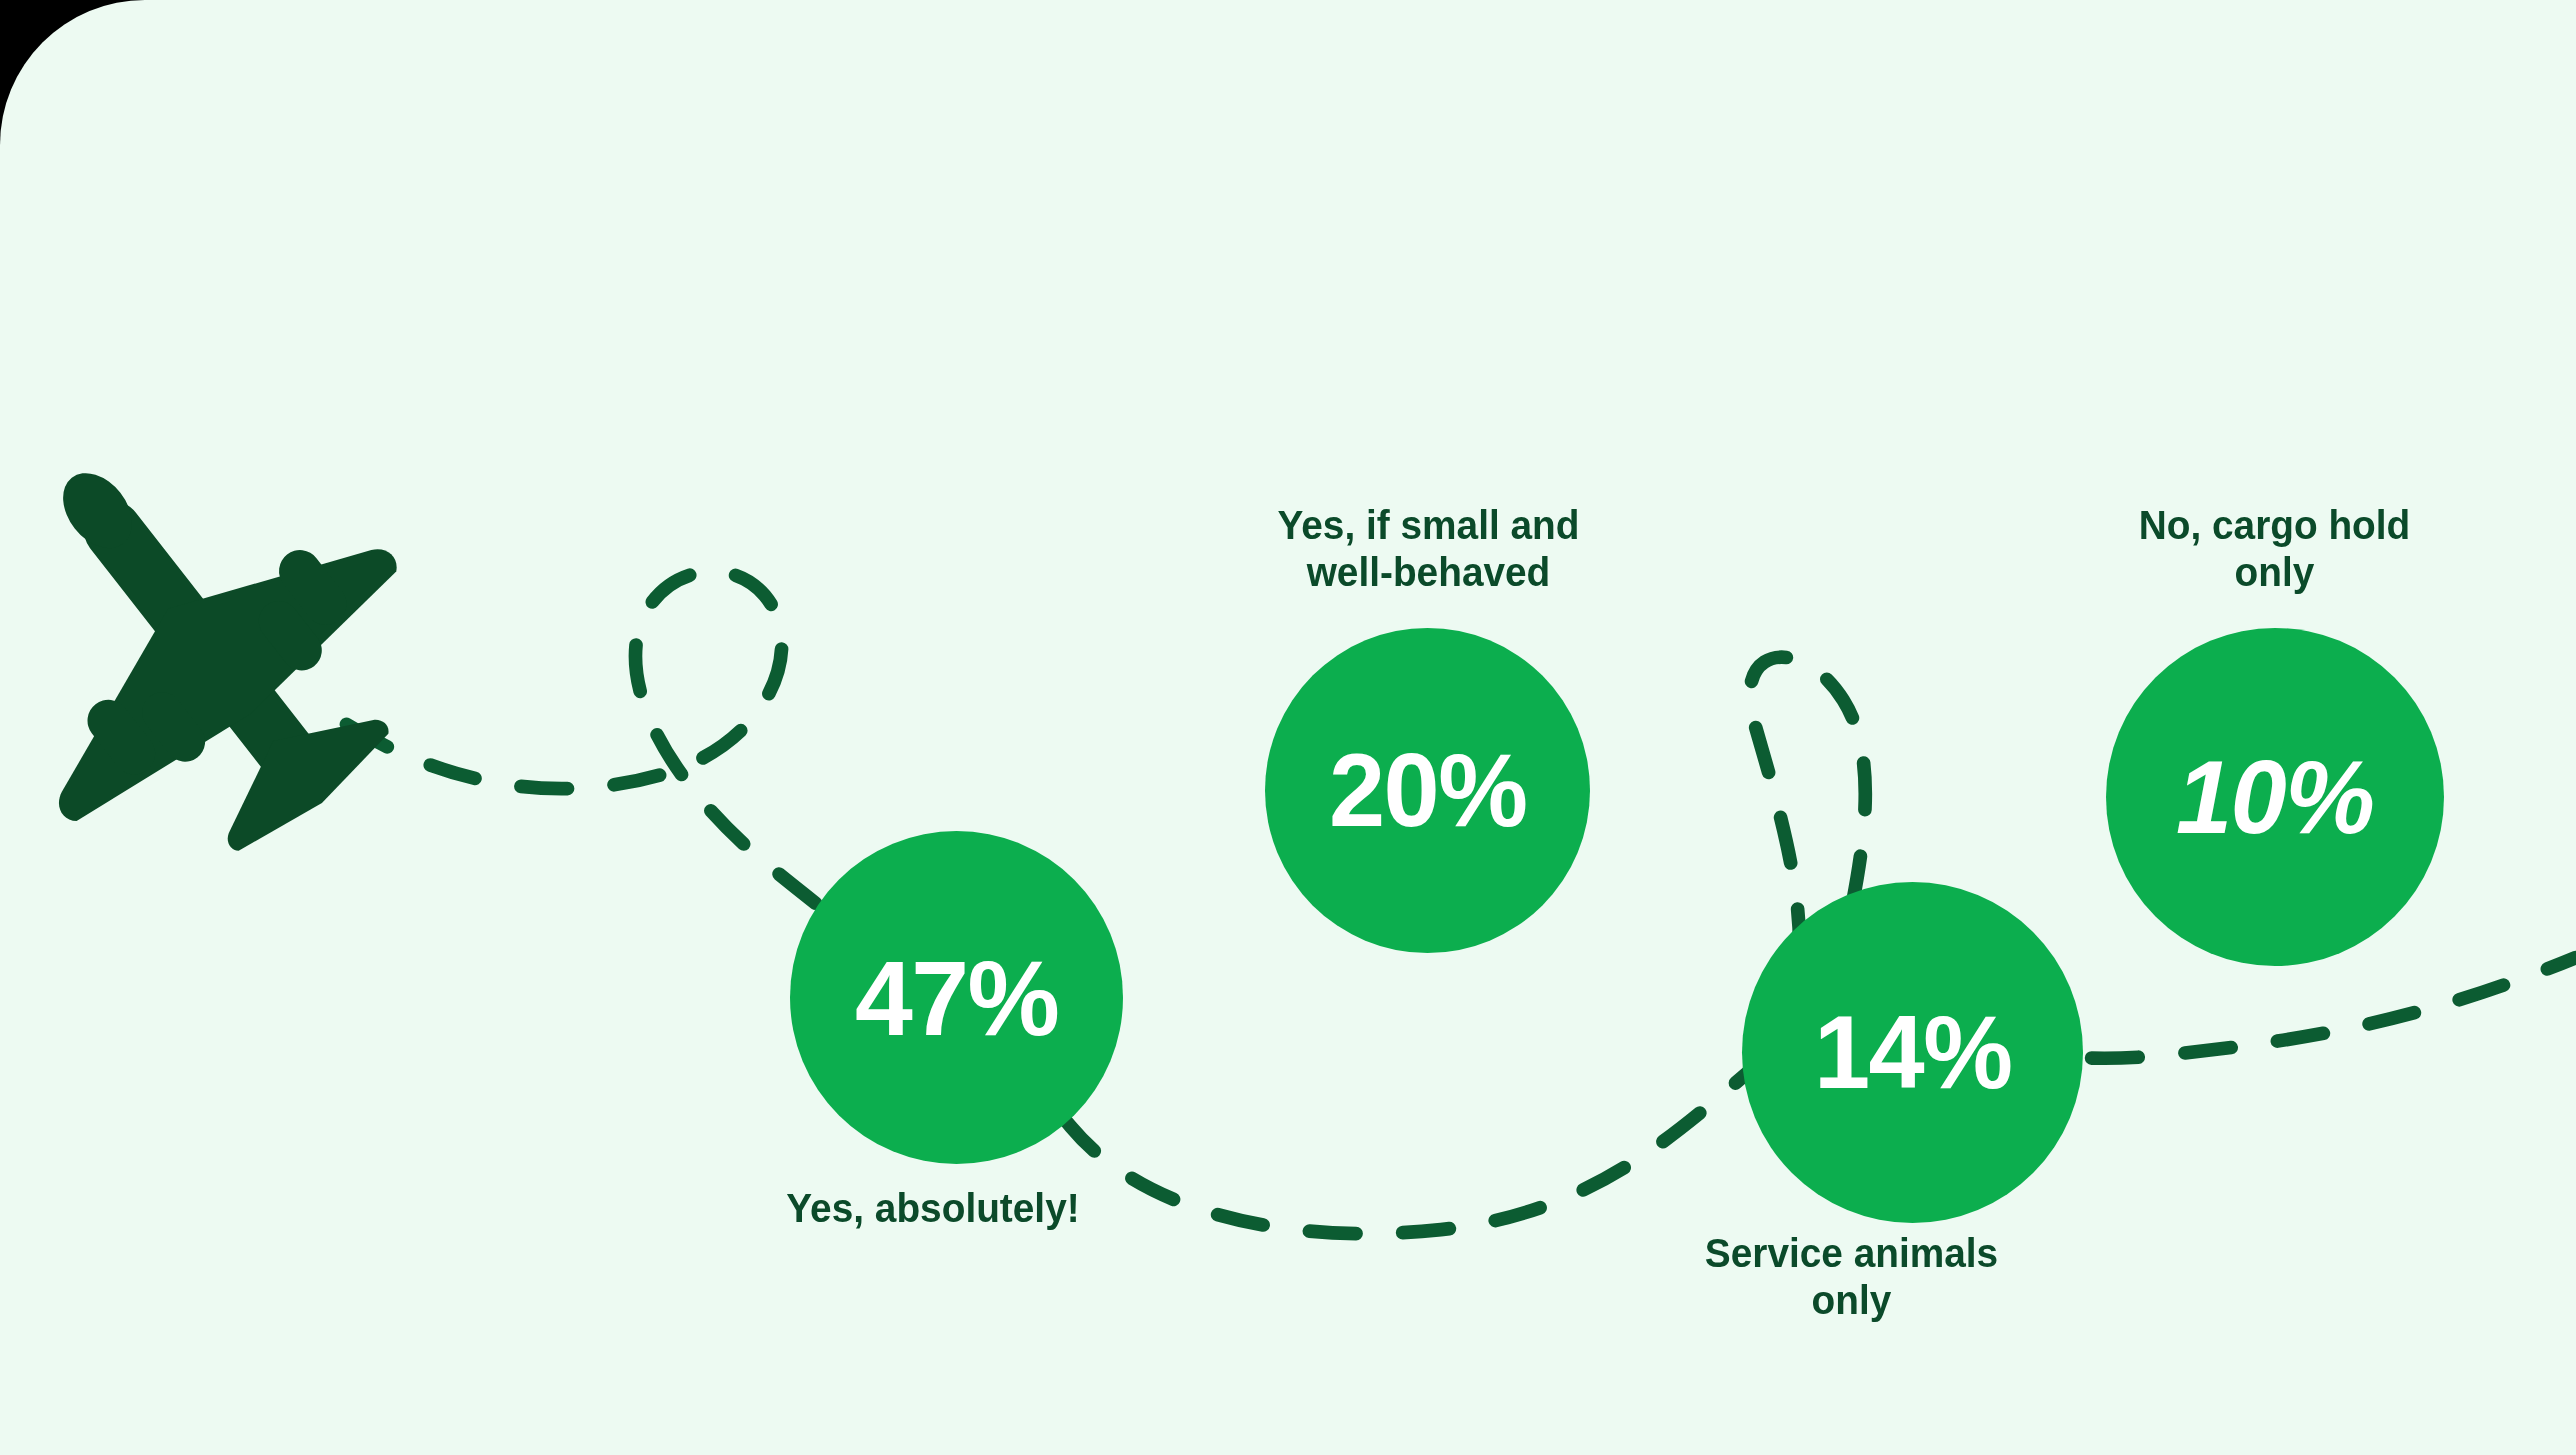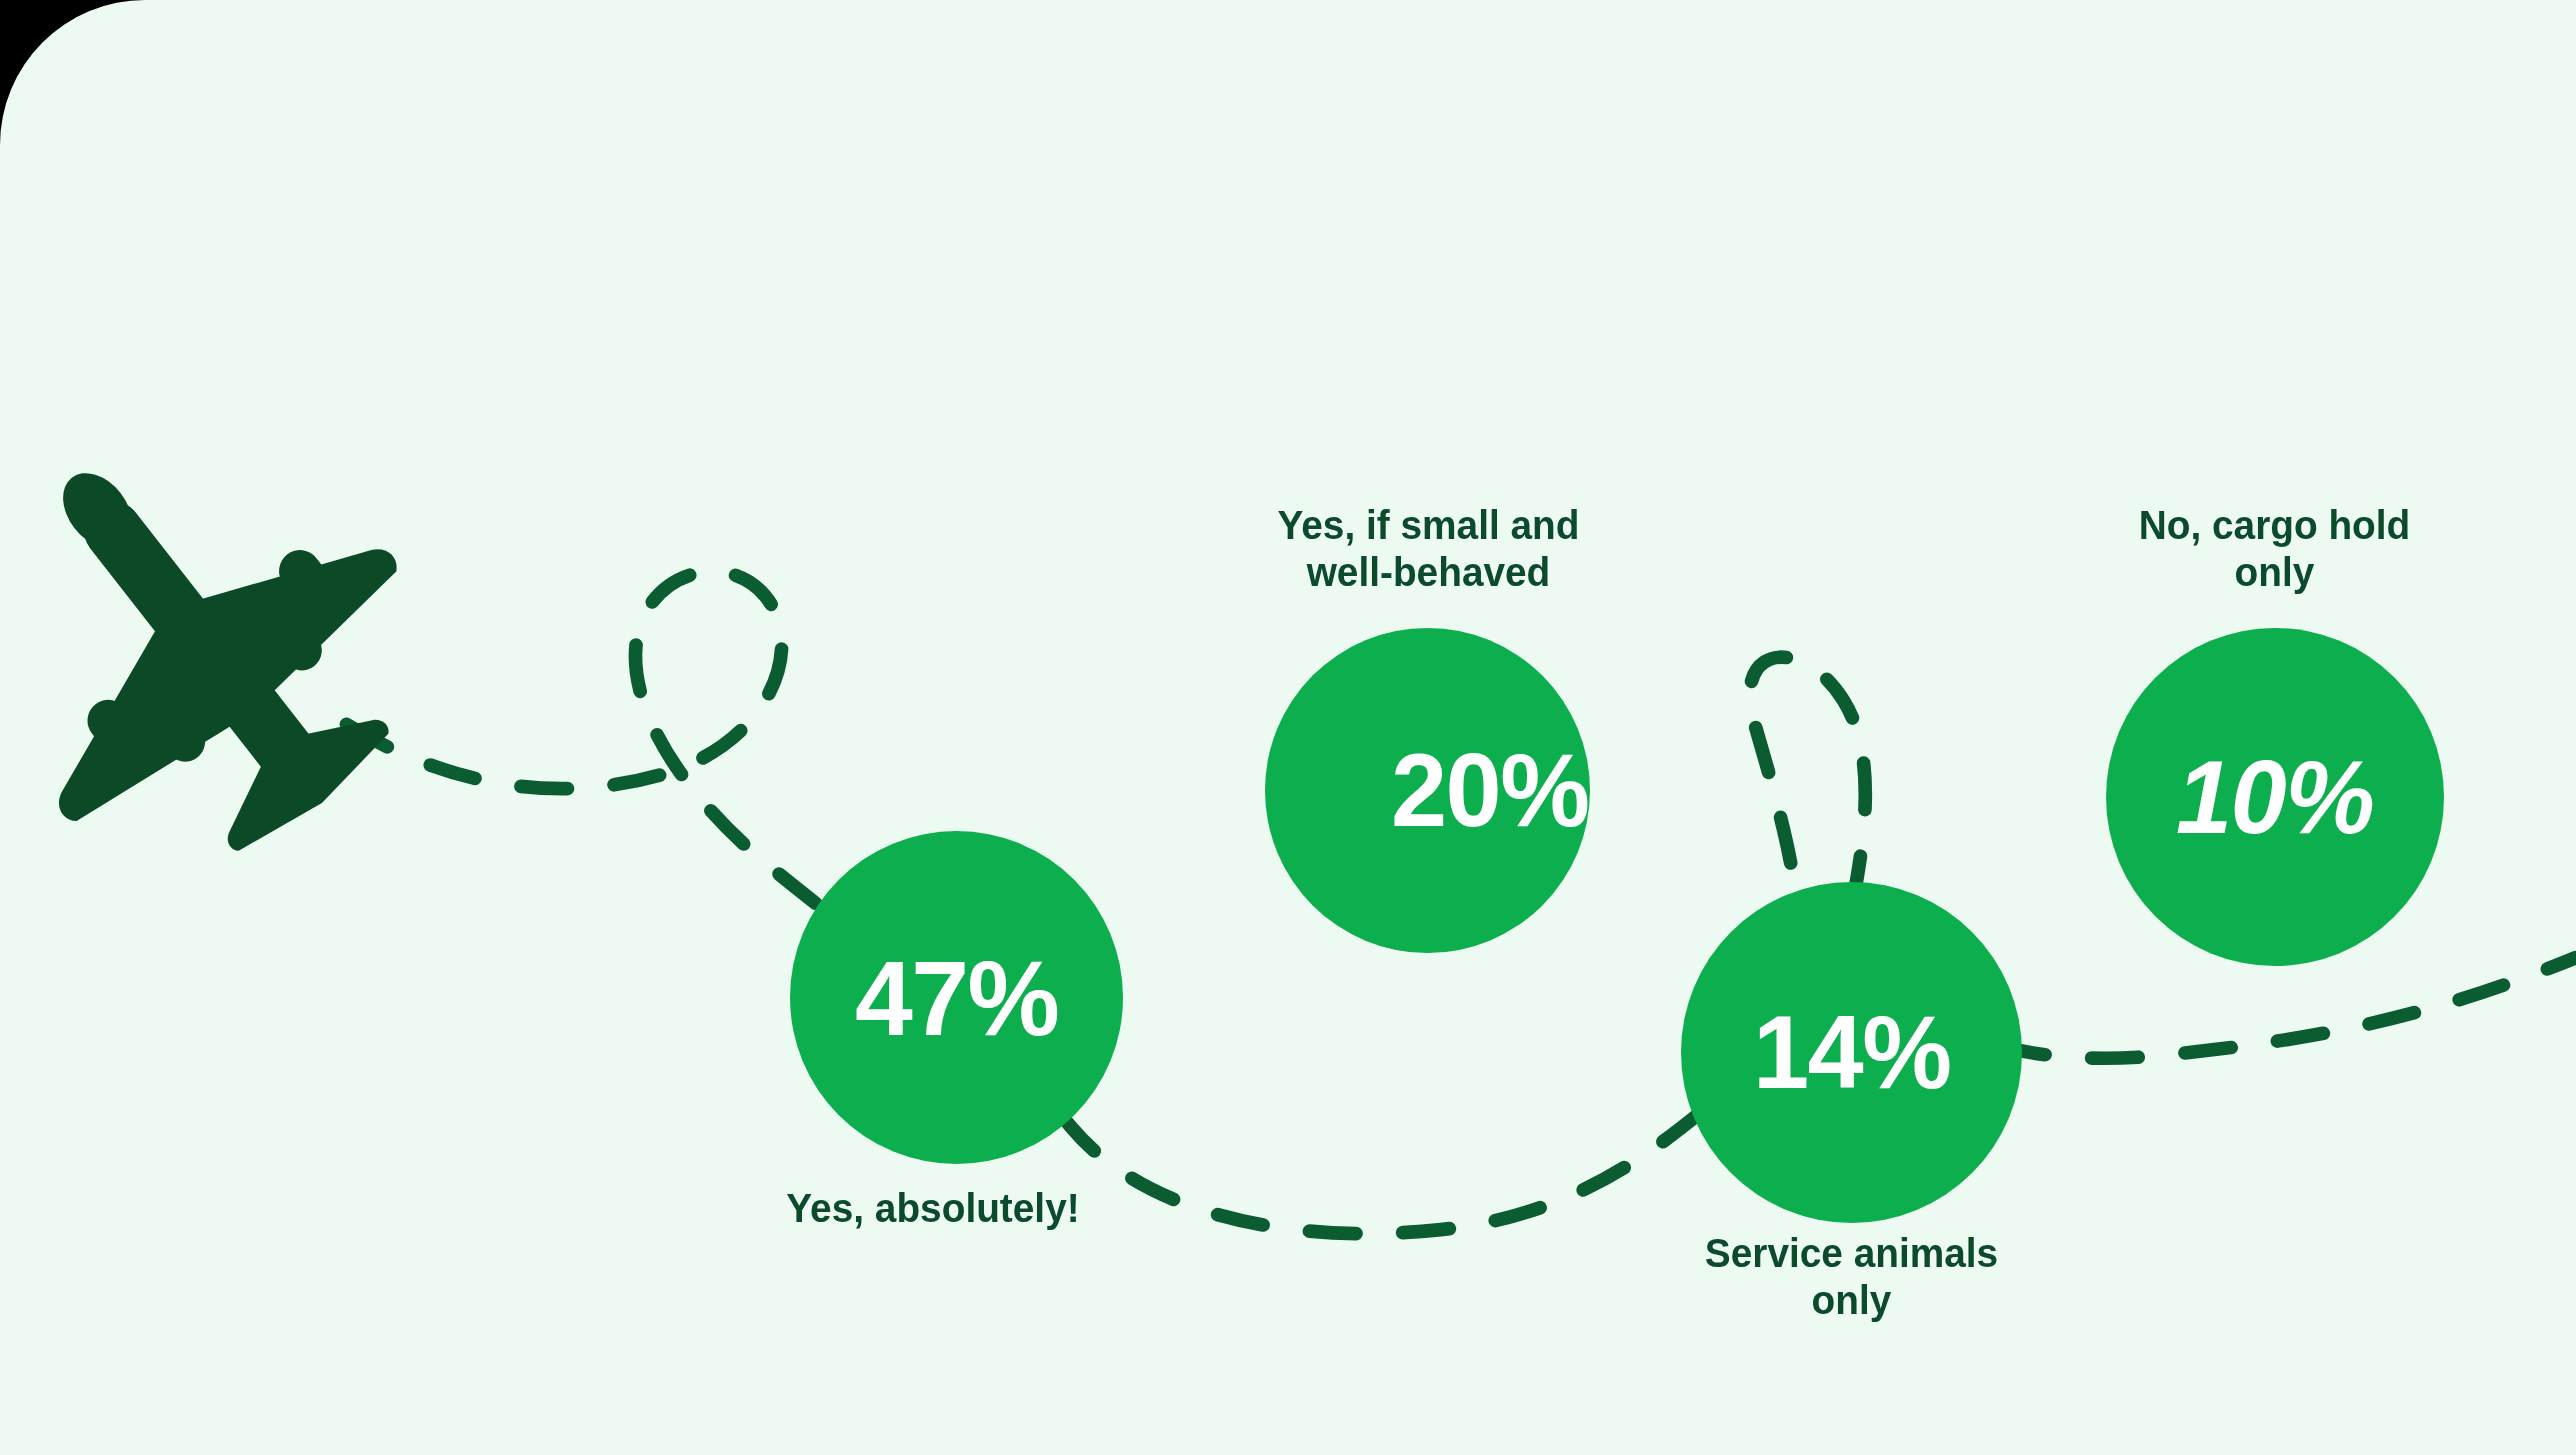--- a/index.html
+++ b/index.html
@@ -92,25 +92,25 @@
     text-align: center;
     white-space: pre-line;
     transform: scaleX(0.97);
   }
 
   
   #stat-yes-absolutely .bubble { left: 790px; top: 831px; width: 333px; height: 333px; text-align: right; }
   #stat-yes-absolutely .bubble-value { font-size: 106px; }
   #stat-yes-absolutely .stat-label { left: 686px; top: 1185px; width: 494px; }
 
-  #stat-yes-small .bubble { left: 1265px; top: 628px; width: 325px; height: 325px; justify-content: flex-end; }
+  #stat-yes-small .bubble { left: 1265px; top: 628px; width: 325px; height: 325px; }
   #stat-yes-small .bubble-value { font-size: 103px; }
   #stat-yes-small .stat-label { left: 1195px; top: 502px; width: 467px; }
 
-  #stat-service-animals .bubble { left: 1681px; top: 882px; width: 341px; height: 341px; }
+  #stat-service-animals .bubble { left: 1742px; top: 882px; width: 341px; height: 341px; }
   #stat-service-animals .bubble-value { font-size: 103px; }
   #stat-service-animals .stat-label { left: 1618px; top: 1230px; width: 467px; }
 
   #stat-cargo-hold .bubble { left: 2106px; top: 628px; width: 338px; height: 338px; font-style: italic; }
   #stat-cargo-hold .bubble-value { font-size: 103px; }
   #stat-cargo-hold .stat-label { left: 2041px; top: 502px; width: 467px; }
 </style>
 </head>
 <body>
 

